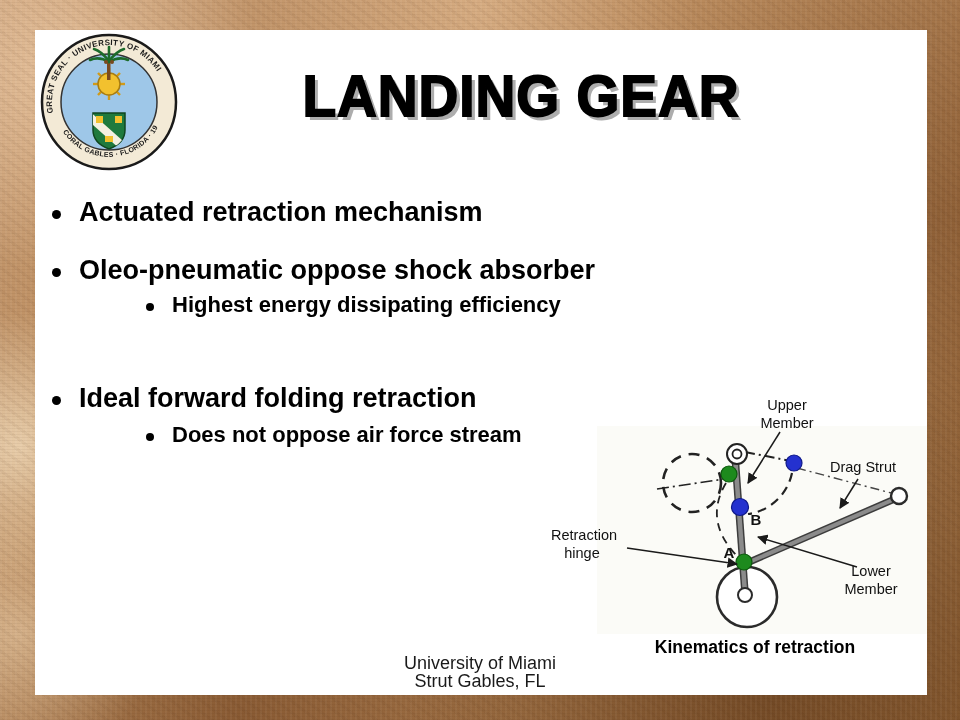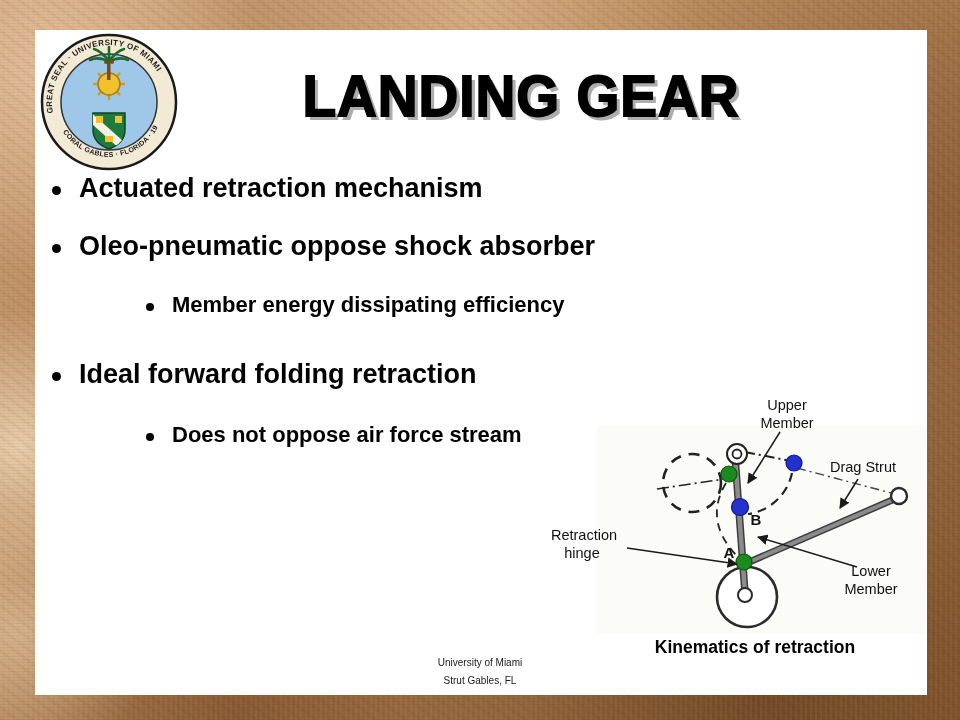--- a/index.html
+++ b/index.html
@@ -40,33 +40,33 @@
   .title span {
     display:inline-block;
     font-size:58px; font-weight:bold; letter-spacing:1px; color:#000;
     transform:scaleX(.95); transform-origin:center;
     -webkit-text-stroke:1.8px #000;
     text-shadow:4px 4px 0 #adadad;
   }
 
   .bullet { position:absolute; display:flex; color:#000; font-weight:bold; }
   .bullet .dot { background:#000; border-radius:50%; flex:none; }
-  .b-l1 { left:17px; font-size:27px; line-height:32px; }
+  .b-l1 { left:17px; font-size:27px; line-height:32px;margin-top:24px; }
   .b-l1 .dot { width:9px; height:9px; margin:14px 18px 0 0; }
   .b-l2 { left:111px; font-size:22px; line-height:27px; }
   .b-l2 .dot { width:8px; height:8px; margin:12px 18px 0 0; }
 
   .diagram { position:absolute; left:500px; top:358px; }
   .dlabel { font-size:14.5px; fill:#111; }
   .dpoint { font-size:15px; font-weight:bold; fill:#111; }
   .dcaption { font-size:17.5px; font-weight:bold; fill:#000; }
 
   .footer {
     position:absolute; left:290px; top:624px; width:310px;
-    text-align:center; font-size:10px; line-height:18px; color:#1a1a1a;
+    text-align:center; font-size:18px; line-height:18px; color:#1a1a1a;
   }
 
   .seal-ring-text { font-size:8px; letter-spacing:.4px; fill:#1a1a1a; font-weight:bold; }
   .seal-ring-text-b { font-size:7px; letter-spacing:.3px; fill:#1a1a1a; font-weight:bold; }
 </style>
 </head>
 <body>
 
 <div class="frame">
   <div class="content">
@@ -129,21 +129,21 @@
     <div class="bullet b-l1" style="top:142px">
       <span class="dot"></span>
       <span>Actuated retraction mechanism</span>
     </div>
     <div class="bullet b-l1" style="top:200px">
       <span class="dot"></span>
       <span>Oleo-pneumatic oppose shock absorber</span>
     </div>
     <div class="bullet b-l2" style="top:261px">
       <span class="dot"></span>
-      <span>Member energy dissipating efficiency</span>
+      <span>Highest energy dissipating efficiency</span>
     </div>
     <div class="bullet b-l1" style="top:328px">
       <span class="dot"></span>
       <span>Ideal forward folding retraction</span>
     </div>
     <div class="bullet b-l2" style="top:391px">
       <span class="dot"></span>
       <span>Does not oppose air force stream</span>
     </div>
 

